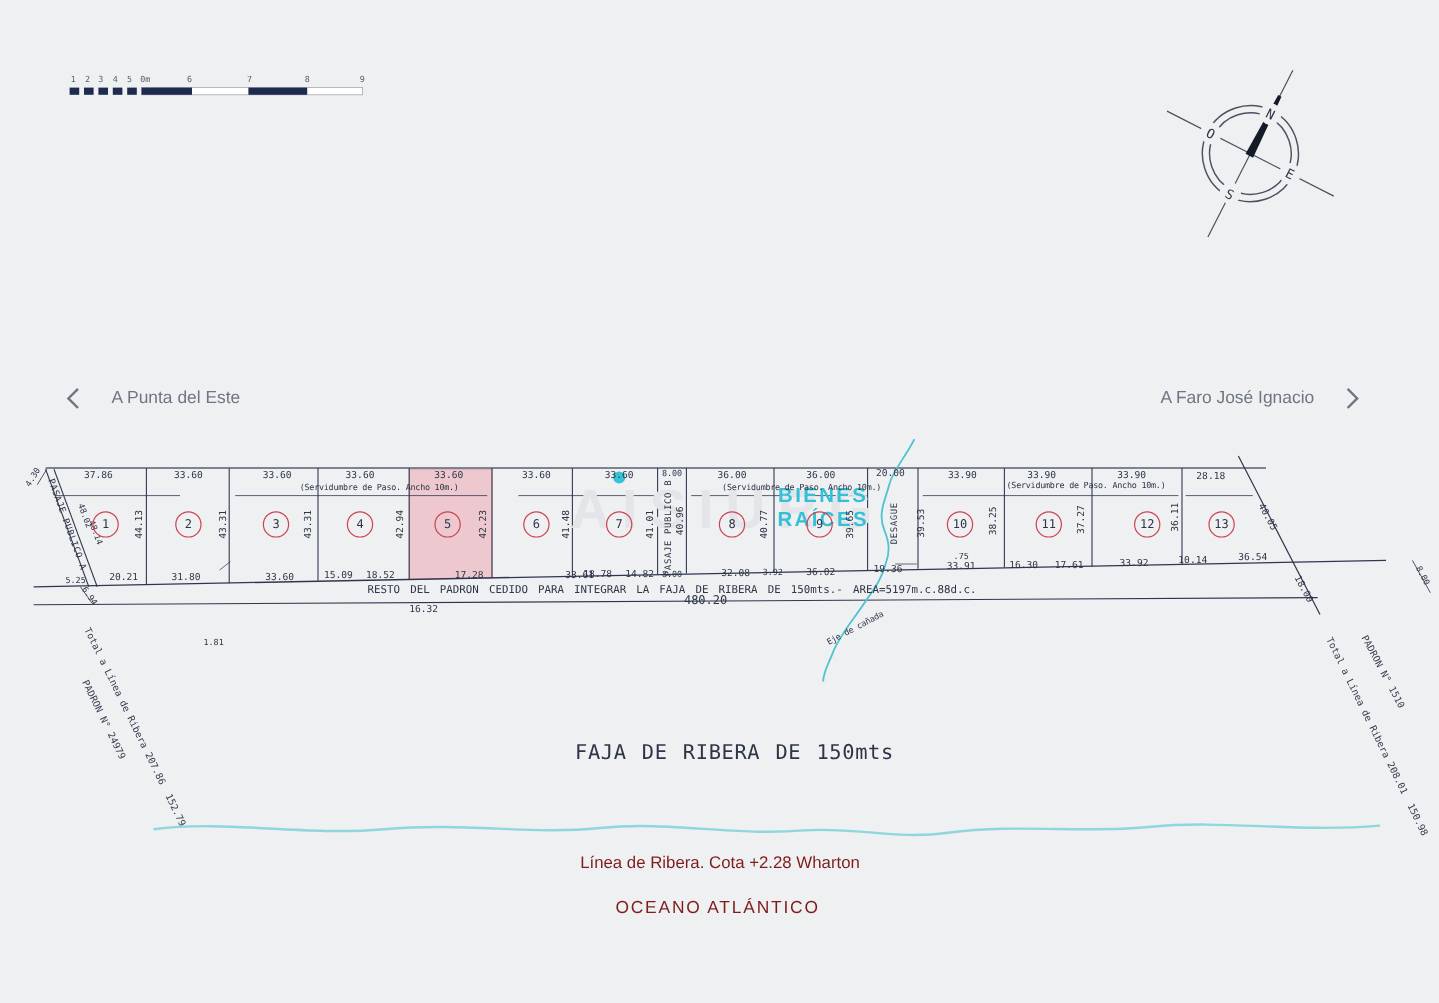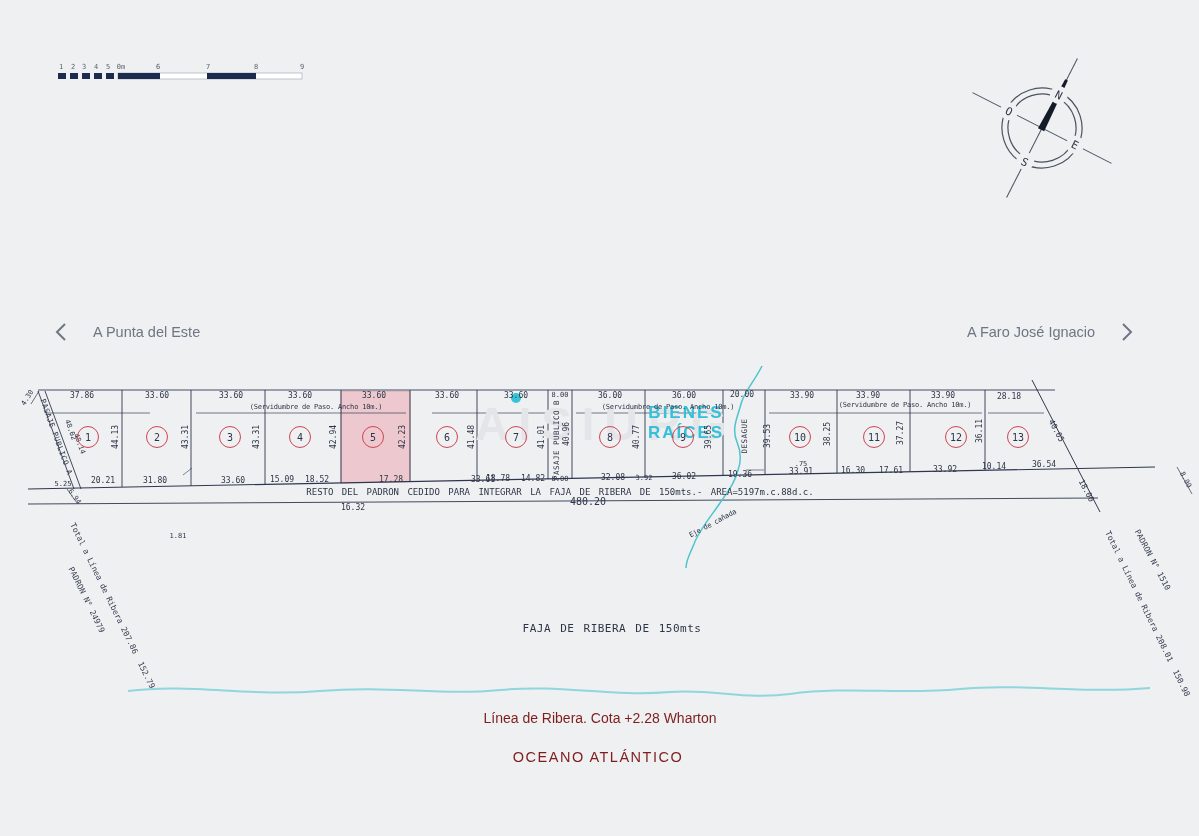--- a/index.html
+++ b/index.html
@@ -11,21 +11,21 @@
 
   
   .map-label{position:absolute;transform:translate(-50%,-50%);white-space:pre;
              color:#2e3547;font-family:"DejaVu Sans Mono",monospace;line-height:1;}
   .k-tick{font-size:7px;color:#5a6170;}
   .k-dim{font-size:8px;}
   .k-dim-sm{font-size:7px;}
   .k-serv{font-size:7px;letter-spacing:-0.2px;}
   .k-name{font-size:7.5px;letter-spacing:0.5px;}
   .k-corner{font-size:8px;color:#3a4154;}
-  .k-faja{font-size:11px;word-spacing:2px;letter-spacing:0.5px;}
+  .k-faja{font-size:17px;word-spacing:2px;letter-spacing:0.5px;}
 
   .lot-circle{position:absolute;width:22px;height:22px;border:1.4px solid #cf4453;
               border-radius:50%;display:flex;align-items:center;justify-content:center;
               font-size:10px;color:#2e3547;background:transparent;}
 
   .band-text{position:absolute;transform:translate(-50%,-50%);white-space:nowrap;
              font-size:9px;word-spacing:3px;color:#2e3547;}
   .band-total{position:absolute;transform:translate(-50%,-50%);font-size:10px;color:#2e3547;}
 
   .gray-label{position:absolute;transform:translate(-50%,-50%);white-space:nowrap;

